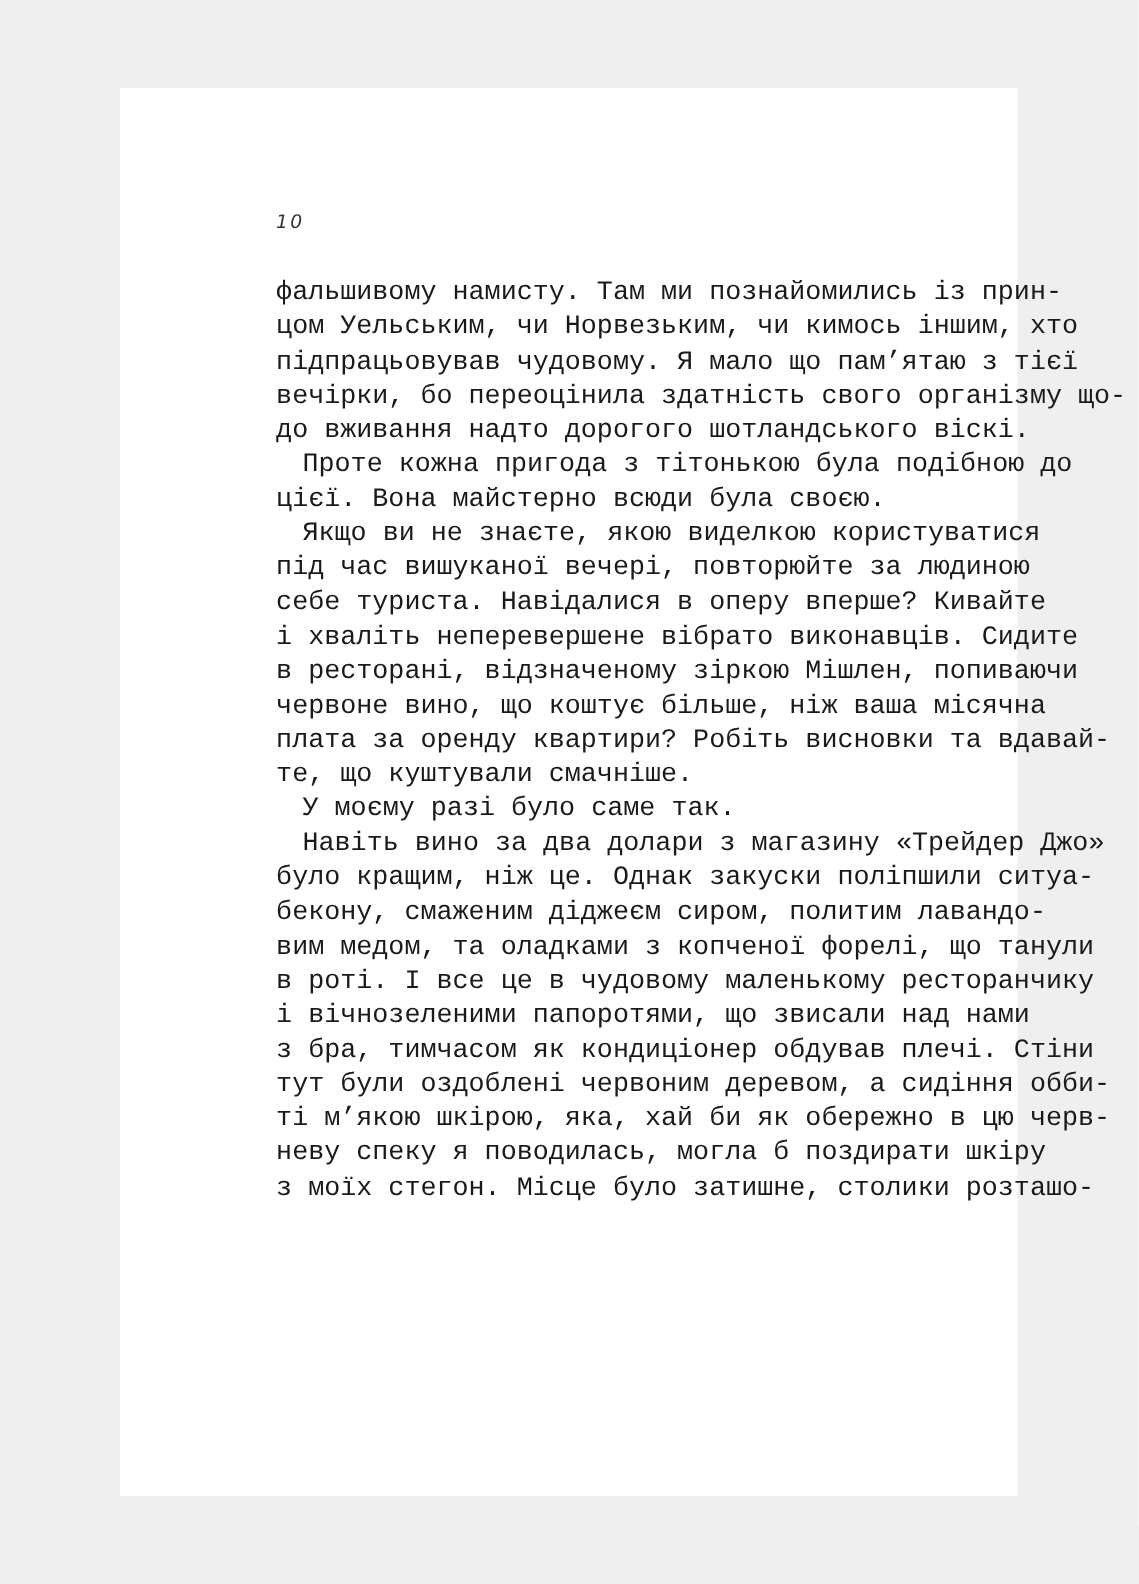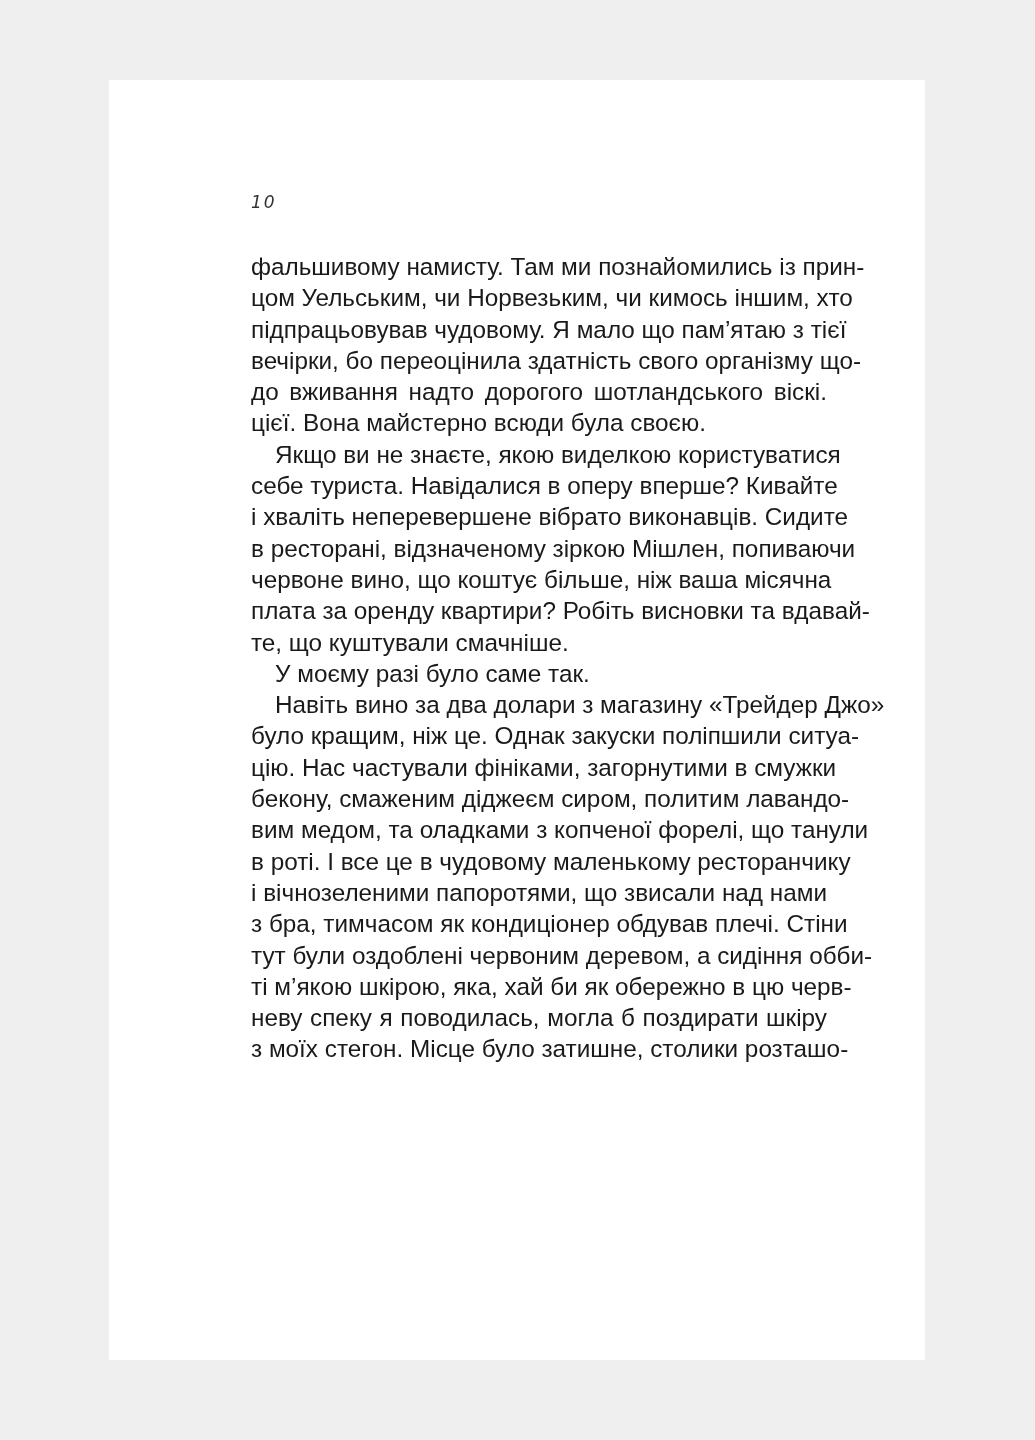--- a/index.html
+++ b/index.html
@@ -30,21 +30,21 @@
       font-weight: 200;
       font-size: 17px;
       letter-spacing: 2px;
       color: #333333;
     }
     .text-block {
       position: absolute;
       left: 142px;
       top: 171px;
       width: 576px;
-      font-family: Liberation Sans, sans-serif;
+      font-family: Liberation Mono, monospace;
       font-size: 24.3px;
       line-height: 31.3px;
       color: #1a1a1a;
     }
     .line {
       display: block;
       white-space: nowrap;
       text-align: justify;
       text-align-last: justify;
       height: 31.3px;
@@ -66,41 +66,42 @@
 
     <div>
       <span class="line">фальшивому намисту. Там ми познайомились із прин-</span>
       <span class="line">цом Уельським, чи Норвезьким, чи кимось іншим, хто</span>
       <span class="line">підпрацьовував чудовому. Я мало що пам’ятаю з тієї</span>
       <span class="line">вечірки, бо переоцінила здатність свого організму що-</span>
       <span class="line">до вживання надто дорогого шотландського віскі.</span>
     </div>
 
     <div>
+      <span class="line indent">Проте кожна пригода з тітонькою була подібною до</span>
       <span class="line last">цієї. Вона майстерно всюди була своєю.</span>
     </div>
 
     <div>
       <span class="line indent">Якщо ви не знаєте, якою виделкою користуватися</span>
+      <span class="line">під час вишуканої вечері, повторюйте за людиною</span>
       <span class="line">себе туриста. Навідалися в оперу вперше? Кивайте</span>
       <span class="line">і хваліть неперевершене вібрато виконавців. Сидите</span>
       <span class="line">в ресторані, відзначеному зіркою Мішлен, попиваючи</span>
       <span class="line">червоне вино, що коштує більше, ніж ваша місячна</span>
       <span class="line">плата за оренду квартири? Робіть висновки та вдавай-</span>
       <span class="line last">те, що куштували смачніше.</span>
     </div>
 
     <div>
       <span class="line indent last">У моєму разі було саме так.</span>
     </div>
 
     <div>
       <span class="line indent">Навіть вино за два долари з магазину «Трейдер Джо»</span>
       <span class="line">було кращим, ніж це. Однак закуски поліпшили ситуа-</span>
-      <span class="line">цію. Нас частували фініками, загорнутими в смужки</span>
       <span class="line">бекону, смаженим діджеєм сиром, политим лавандо-</span>
       <span class="line">вим медом, та оладками з копченої форелі, що танули</span>
       <span class="line">в роті. І все це в чудовому маленькому ресторанчику</span>
       <span class="line">і вічнозеленими папоротями, що звисали над нами</span>
       <span class="line">з бра, тимчасом як кондиціонер обдував плечі. Стіни</span>
       <span class="line">тут були оздоблені червоним деревом, а сидіння обби-</span>
       <span class="line">ті м’якою шкірою, яка, хай би як обережно в цю черв-</span>
       <span class="line">неву спеку я поводилась, могла б поздирати шкіру</span>
       <span class="line">з моїх стегон. Місце було затишне, столики розташо-</span>
     </div>

